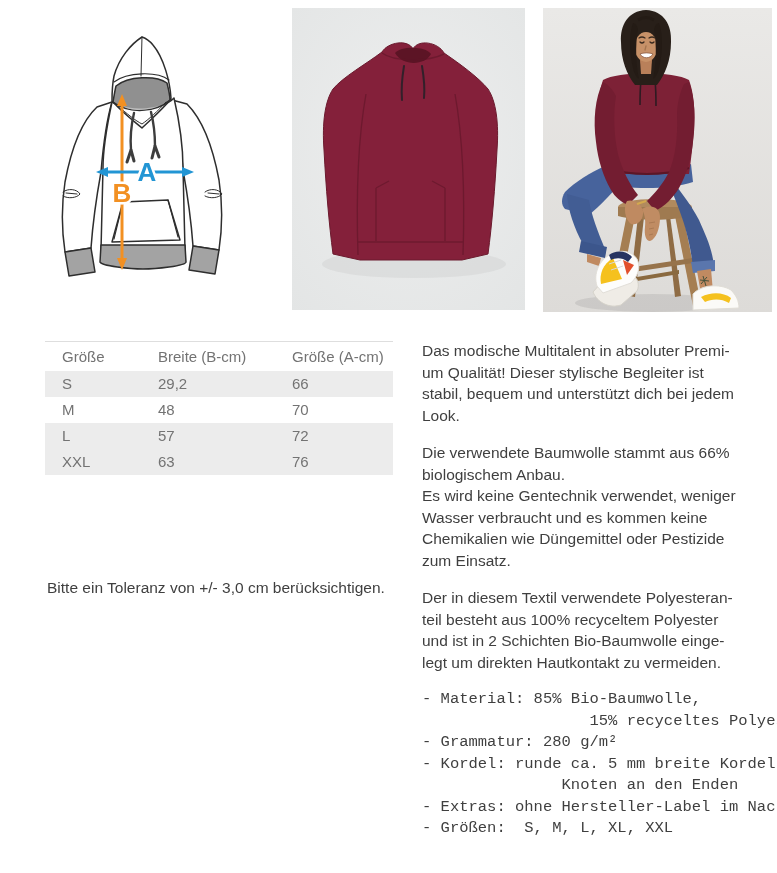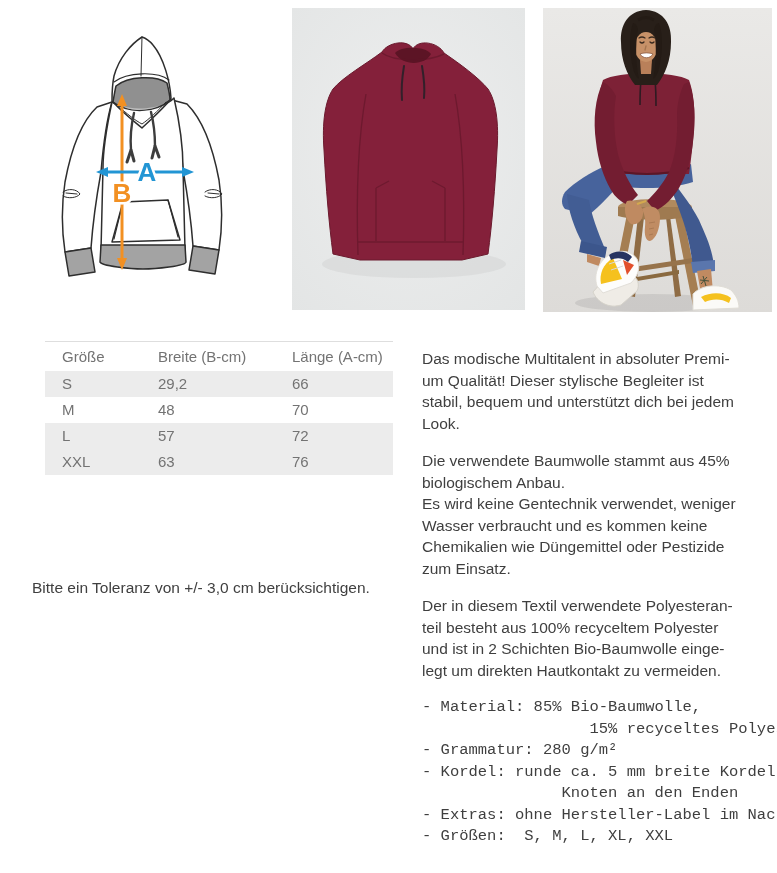--- a/index.html
+++ b/index.html
@@ -16,26 +16,26 @@
   
   .size-table{position:absolute;left:45px;top:341px;width:348px;border-collapse:collapse;table-layout:fixed;
               border-top:1px solid #dedede;font-size:15px;color:#737373;}
   .size-table th,.size-table td{font-weight:400;text-align:left;padding:0 0 0 17px;vertical-align:middle;}
   .size-table thead tr{height:29px;}
   .size-table tbody tr{height:26px;}
   .size-table tbody tr.odd{background:#ececec;}
   .col-size{width:96px;}.col-width{width:134px;}.col-length{width:118px;}
 
   
-  .tolerance{position:absolute;left:32px;top:579px;font-size:15.5px;color:#3f3f3f;white-space:nowrap;}
+  .tolerance{position:absolute;left:47px;top:579px;font-size:15.5px;color:#3f3f3f;white-space:nowrap;}
 
   
   .description{position:absolute;left:422px;top:332px;width:356px;color:#3f3f3f;
                font-size:15.5px;line-height:21.5px;}
-  .description p{margin:16px 0 16px 0;white-space:pre;}
+  .description p{margin:8px 0 16px 0;white-space:pre;}
   .description p:last-child{margin-bottom:0;font-family:Liberation Mono, monospace;}
 </style>
 </head>
 <body>
 
 <div class="page">
 
   <div class="img-box" id="img-drawing">
     <svg viewBox="0 0 230 300">
       <g stroke="#2e2e2e" stroke-width="1.5" fill="#ffffff" stroke-linejoin="round" stroke-linecap="round">
@@ -209,21 +209,21 @@
   <table class="size-table">
     <colgroup>
         <col class="col-size">
         <col class="col-width">
         <col class="col-length">
       </colgroup>
     <thead>
       <tr>
         <th>Größe</th>
         <th>Breite (B-cm)</th>
-        <th>Länge (A-cm)</th>
+        <th>Größe (A-cm)</th>
       </tr>
     </thead>
     <tbody>
       <tr class="odd">
         <td>S</td>
         <td>29,2</td>
         <td>66</td>
       </tr>
       <tr>
         <td>M</td>
@@ -243,21 +243,21 @@
     </tbody>
   </table>
 
   <div class="tolerance">Bitte ein Toleranz von +/- 3,0 cm berücksichtigen.</div>
 
   <div class="description">
     <p>Das modische Multitalent in absoluter Premi-
 um Qualität! Dieser stylische Begleiter ist
 stabil, bequem und unterstützt dich bei jedem
 Look.</p>
-    <p>Die verwendete Baumwolle stammt aus 45%
+    <p>Die verwendete Baumwolle stammt aus 66%
 biologischem Anbau.
 Es wird keine Gentechnik verwendet, weniger
 Wasser verbraucht und es kommen keine
 Chemikalien wie Düngemittel oder Pestizide
 zum Einsatz.</p>
     <p>Der in diesem Textil verwendete Polyesteran-
 teil besteht aus 100% recyceltem Polyester
 und ist in 2 Schichten Bio-Baumwolle einge-
 legt um direkten Hautkontakt zu vermeiden.</p>
     <p>- Material: 85% Bio-Baumwolle,

